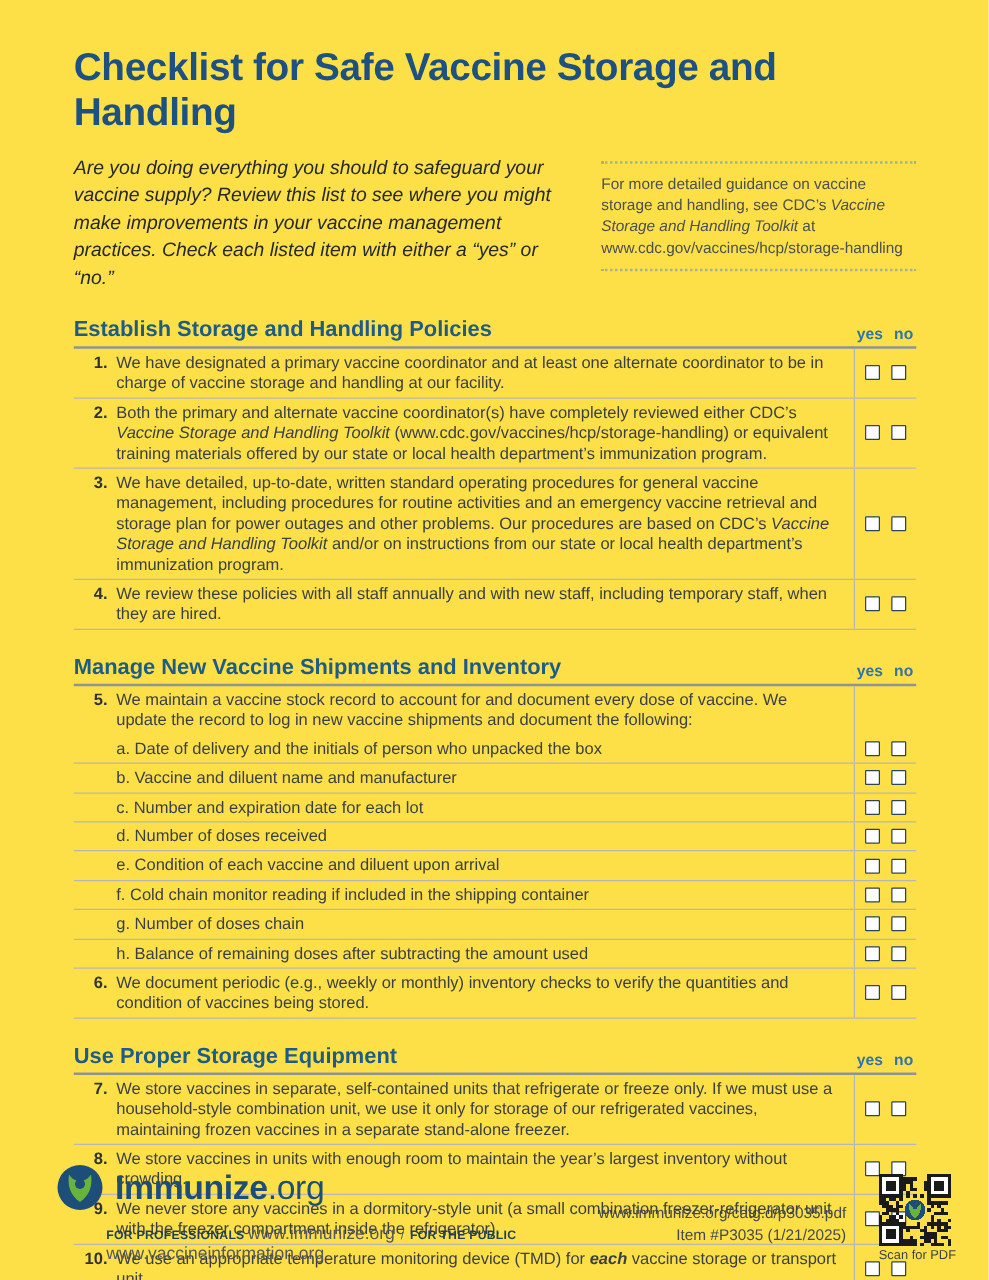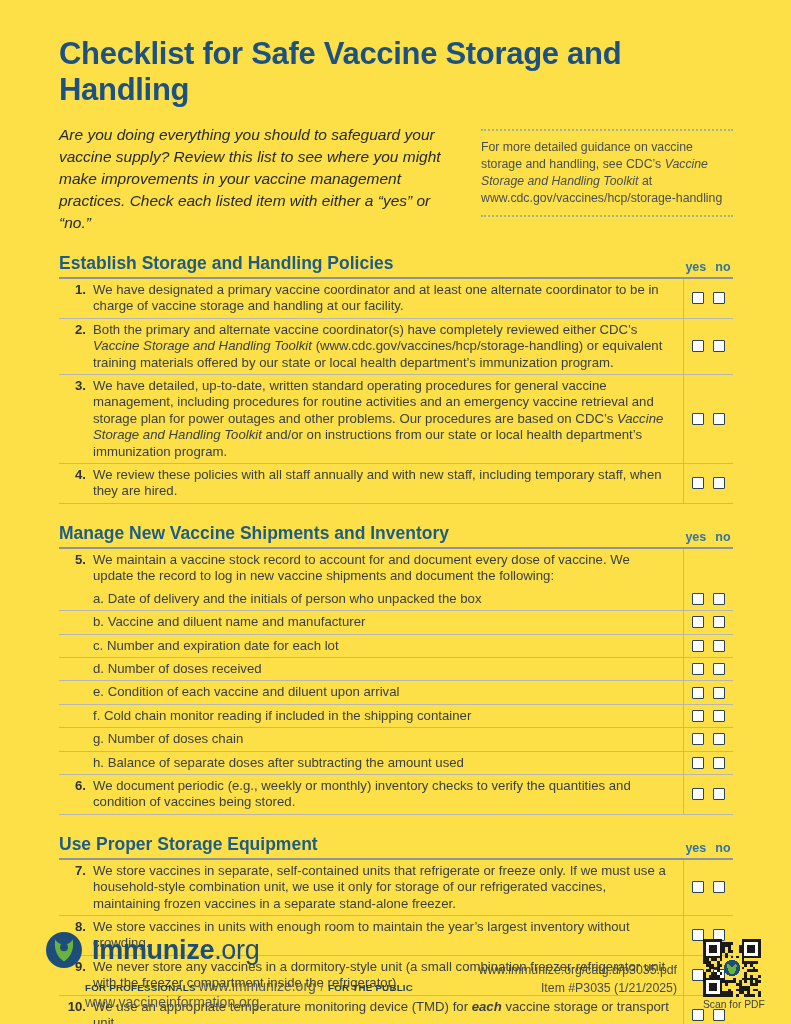--- a/index.html
+++ b/index.html
@@ -188,21 +188,21 @@
           <div class="row">
             <div class="num"></div>
             <div class="txt"><span>g. Number of doses chain</span></div>
             <div class="boxes">
               <span class="checkbox"></span>
               <span class="checkbox"></span>
             </div>
           </div>
           <div class="row">
             <div class="num"></div>
-            <div class="txt"><span>h. Balance of separate doses after subtracting the amount used</span></div>
+            <div class="txt"><span>h. Balance of remaining doses after subtracting the amount used</span></div>
             <div class="boxes">
               <span class="checkbox"></span>
               <span class="checkbox"></span>
             </div>
           </div>
           <div class="row">
             <div class="num">6.</div>
             <div class="txt"><span>We document periodic (e.g., weekly or monthly) inventory checks to verify the quantities and condition of vaccines being stored.</span></div>
             <div class="boxes">
               <span class="checkbox"></span>

